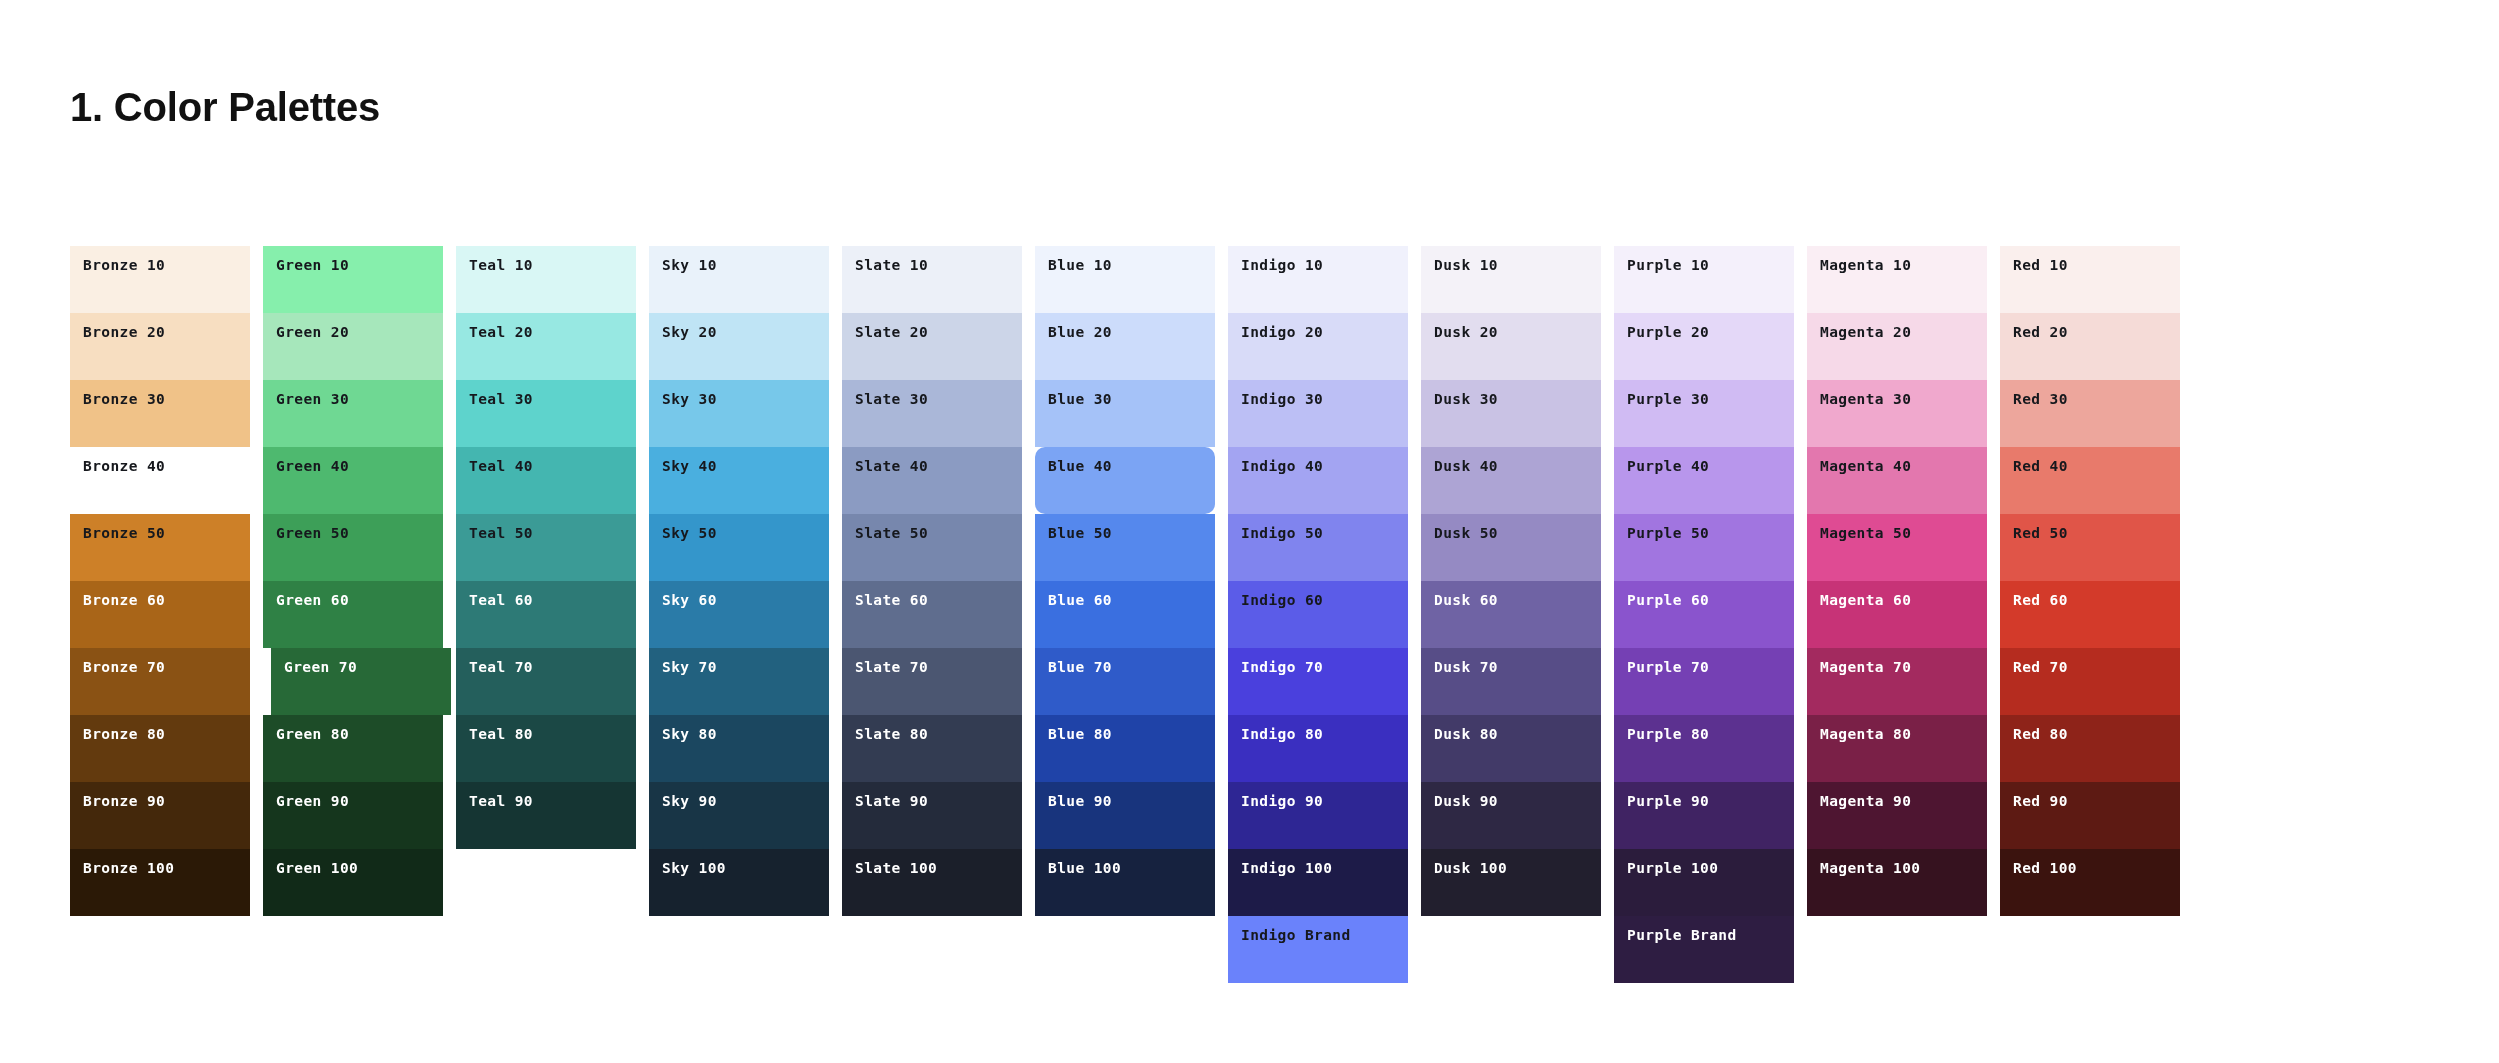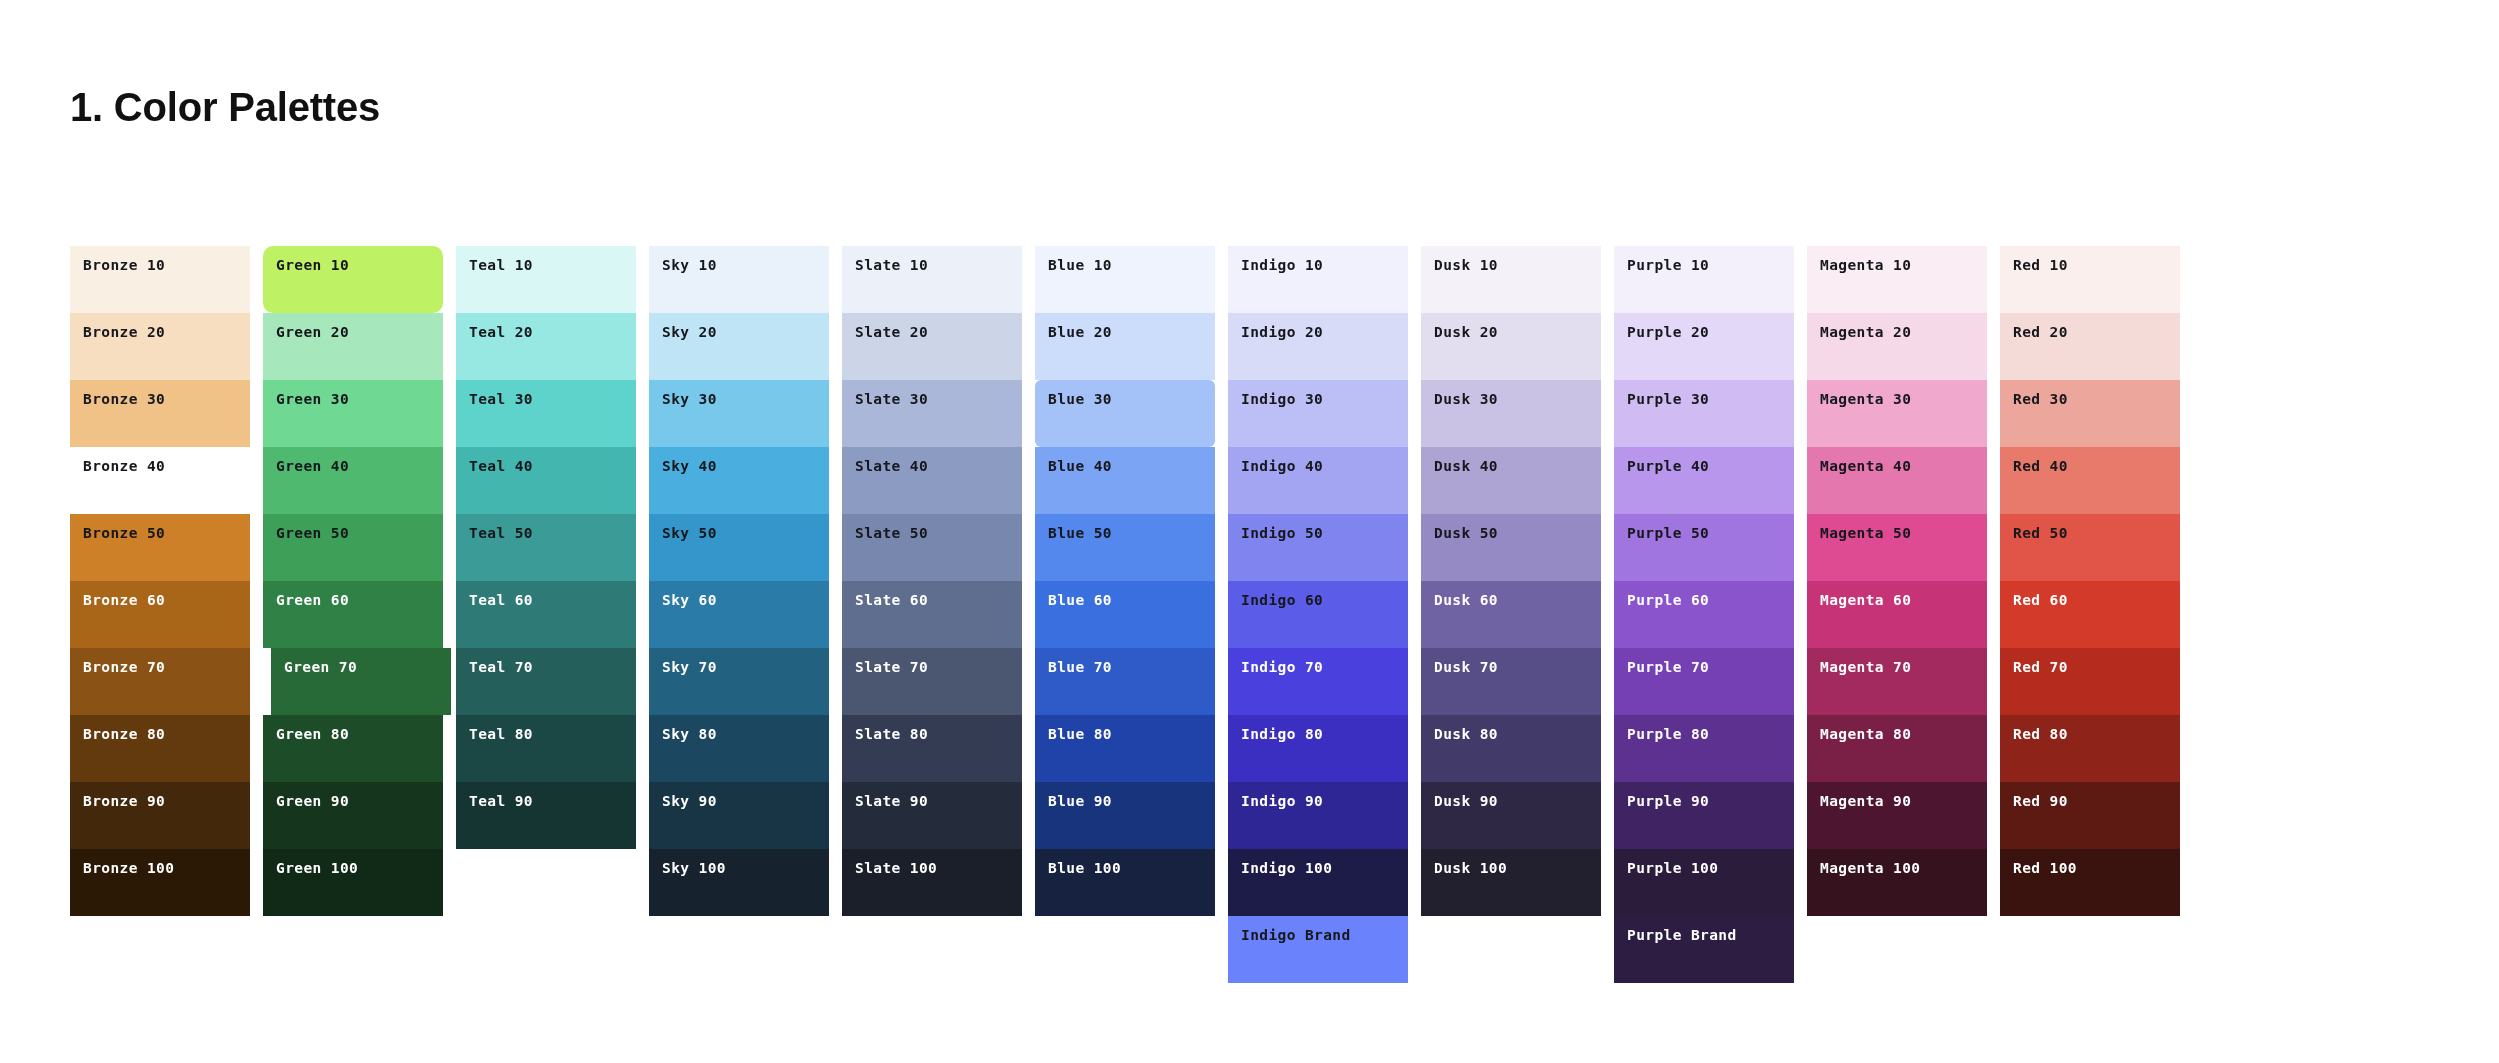--- a/index.html
+++ b/index.html
@@ -100,21 +100,21 @@
           <span class="swatch-label t-light">Bronze 80</span>
         </div>
         <div class="swatch" style="background: rgb(68, 40, 11);">
           <span class="swatch-label t-light">Bronze 90</span>
         </div>
         <div class="swatch" style="background: rgb(43, 25, 6);">
           <span class="swatch-label t-light">Bronze 100</span>
         </div>
       </div>
       <div class="palette-column">
-        <div class="swatch" style="background: #bef264; border-radius: 10px;">
+        <div class="swatch" style="background: #86efac;">
           <span class="swatch-label t-dark">Green 10</span>
         </div>
         <div class="swatch" style="background: rgb(166, 231, 187);">
           <span class="swatch-label t-dark">Green 20</span>
         </div>
         <div class="swatch" style="background: rgb(111, 216, 147);">
           <span class="swatch-label t-dark">Green 30</span>
         </div>
         <div class="swatch" style="background: rgb(78, 185, 111);">
           <span class="swatch-label t-dark">Green 40</span>
@@ -234,24 +234,24 @@
           <span class="swatch-label t-light">Slate 100</span>
         </div>
       </div>
       <div class="palette-column">
         <div class="swatch" style="background: rgb(238, 243, 253);">
           <span class="swatch-label t-dark">Blue 10</span>
         </div>
         <div class="swatch" style="background: rgb(204, 220, 251);">
           <span class="swatch-label t-dark">Blue 20</span>
         </div>
-        <div class="swatch" style="background: rgb(165, 194, 248); border-radius: 6px;">
+        <div class="swatch" style="background: rgb(165, 194, 248);">
           <span class="swatch-label t-dark">Blue 30</span>
         </div>
-        <div class="swatch" style="background: rgb(123, 164, 244);">
+        <div class="swatch" style="background: rgb(123, 164, 244); border-radius: 10px;">
           <span class="swatch-label t-dark">Blue 40</span>
         </div>
         <div class="swatch" style="background: rgb(85, 136, 237);">
           <span class="swatch-label t-dark">Blue 50</span>
         </div>
         <div class="swatch" style="background: rgb(58, 111, 224);">
           <span class="swatch-label t-light">Blue 60</span>
         </div>
         <div class="swatch" style="background: rgb(47, 91, 201);">
           <span class="swatch-label t-light">Blue 70</span>

